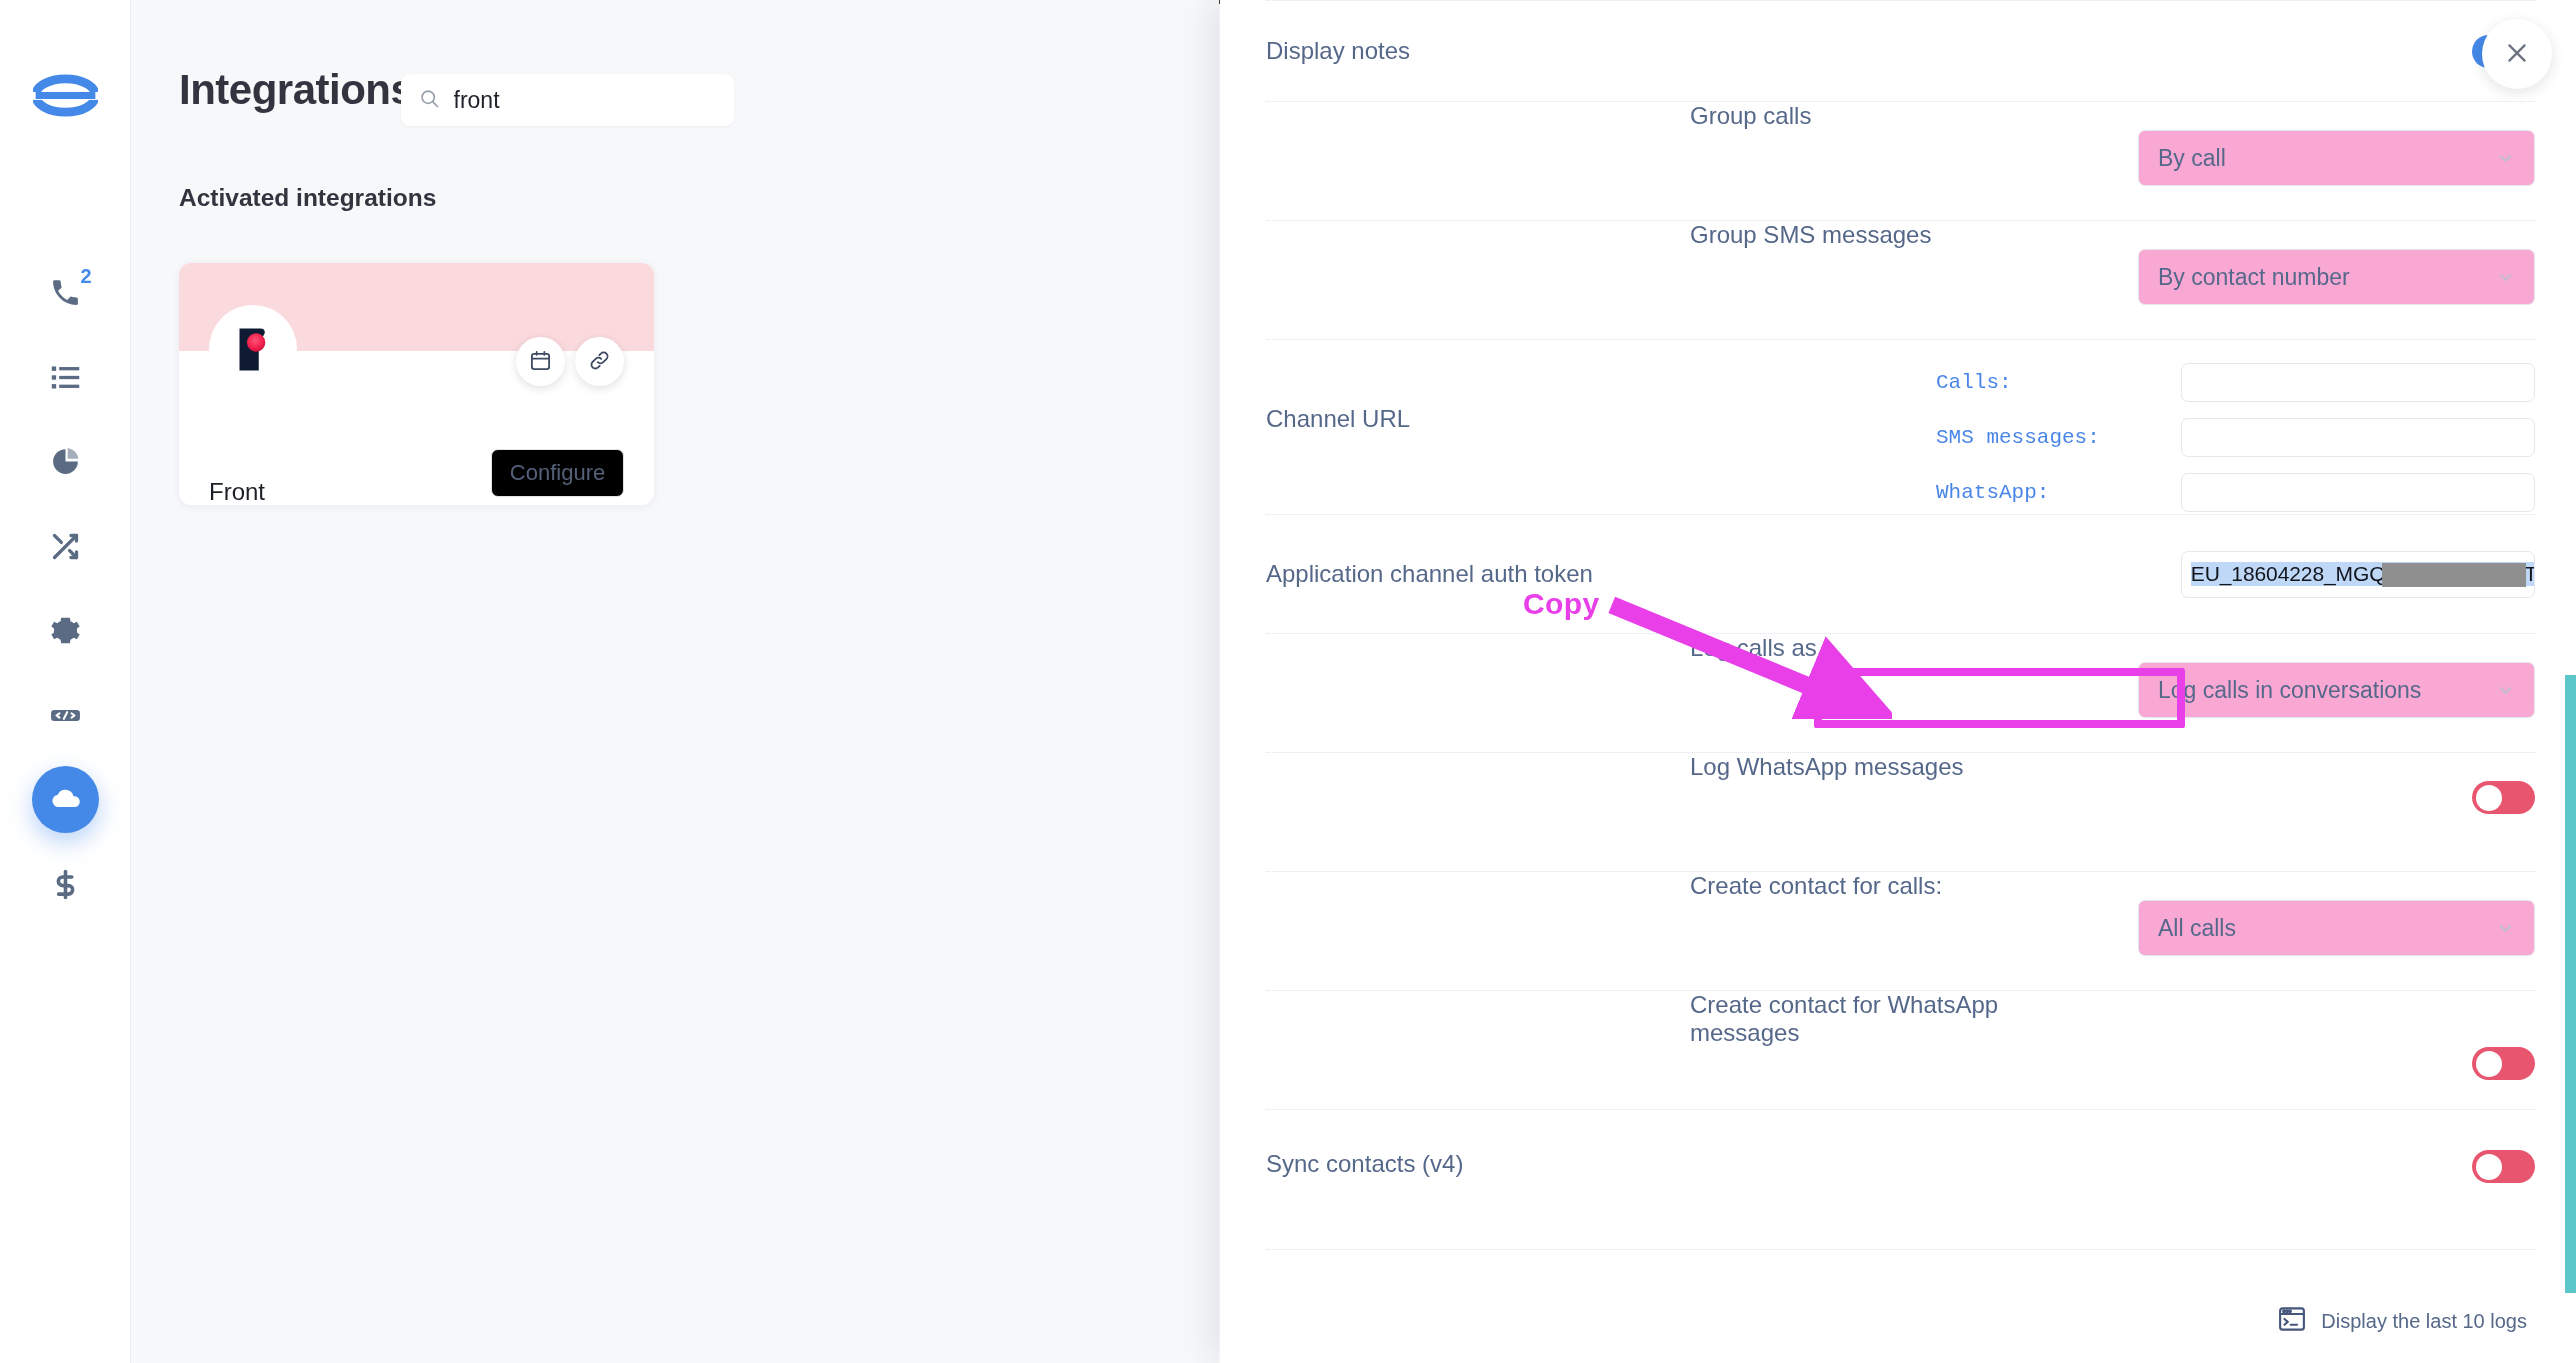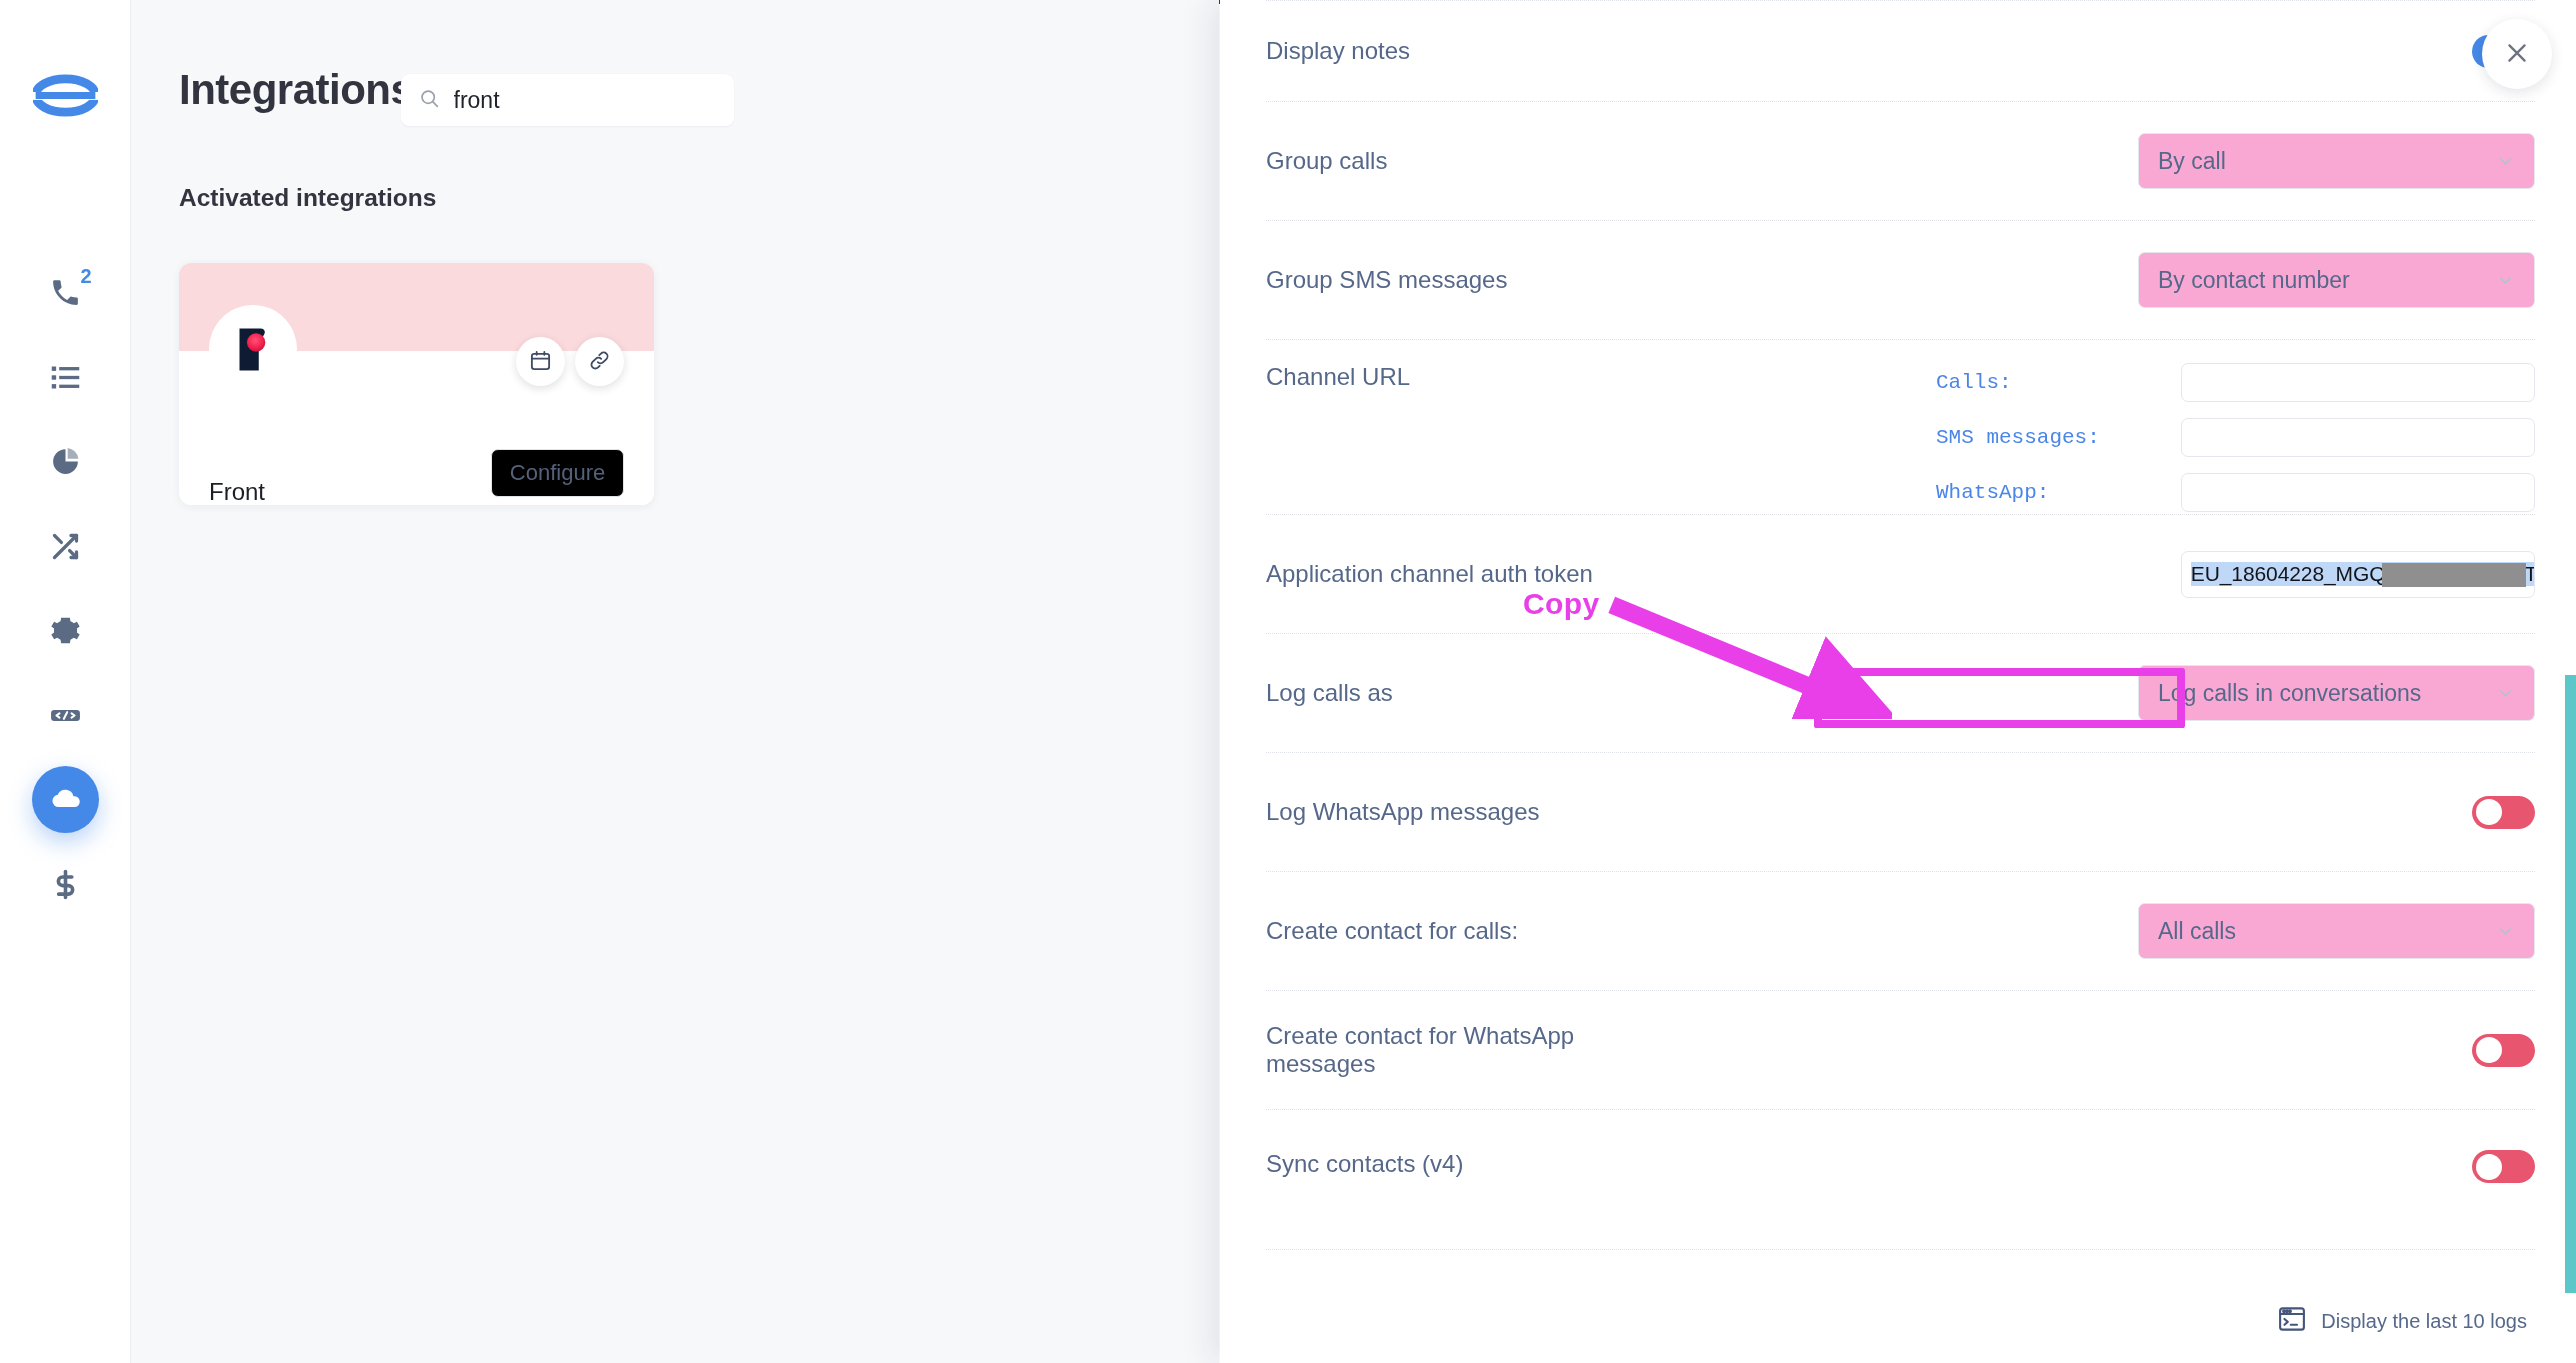--- a/index.html
+++ b/index.html
@@ -128,37 +128,37 @@
     position: absolute; top: 3.5px; width: 26px; height: 26px; border-radius: 50%;
     background: #ffffff;
   }
   .toggle.on { background: #4589e8; }
   .toggle.on .knob { right: 3.5px; }
   .toggle.off { background: #e8556e; }
   .toggle.off .knob { left: 3.5px; }
 
   
   .row.h-notes   { height: 102px; }
-  .row.h-std     { height: 119px; }
+  .row.h-std     { height: 119px; flex-direction: column; }
   .row.h-url     { height: 175px; padding: 23px 0; align-items: flex-start; }
   .row.h-token   { height: 119px; }
   .row.h-sync    { height: 140px; align-items: flex-start; padding-top: 40px; }
 
   
   .url-stack { margin-left: auto; display: flex; flex-direction: column; gap: 16px; }
   .url-line { display: flex; align-items: center; gap: 0; }
   .url-key {
     font-family: "Liberation Mono", monospace; font-size: 21px; color: #4a86e8;
     width: 245px; text-align: left;
   }
   .url-field {
     width: 354px; height: 39px; border: 0.9px solid #e4e7ed; border-radius: 7px;
     background: #ffffff;
   }
-  .row.h-url .row-label { align-self: flex-start; }
+  .row.h-url .row-label { align-self: flex-start; margin-top: 42px; }
 
   
   .token-wrap {
     position: relative; width: 354px; height: 47px;
     border: 0.9px solid #e4e7ed; border-radius: 7px; background: #ffffff;
     display: flex; align-items: center; padding: 0 8.8px; overflow: hidden;
   }
   .token-text {
     font-size: 21px; color: #12151b; background: #bfd8f7;
     white-space: nowrap; letter-spacing: -0.1px;

